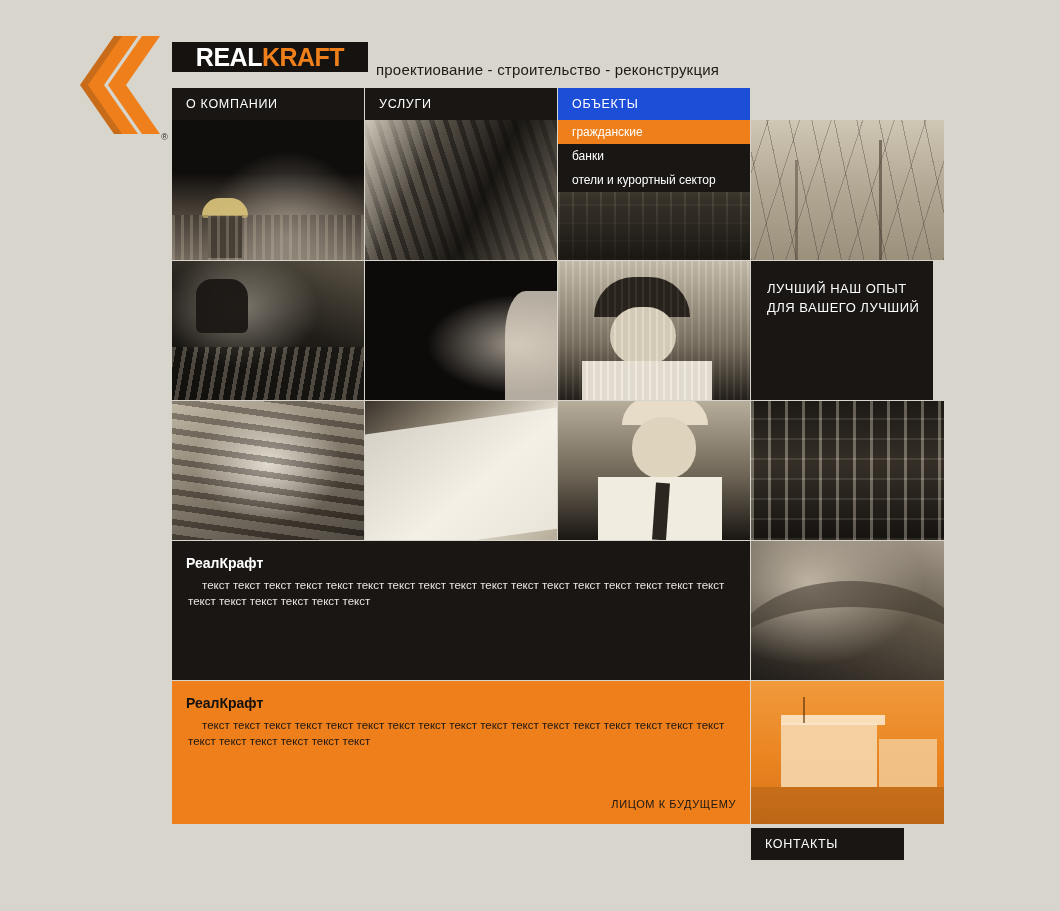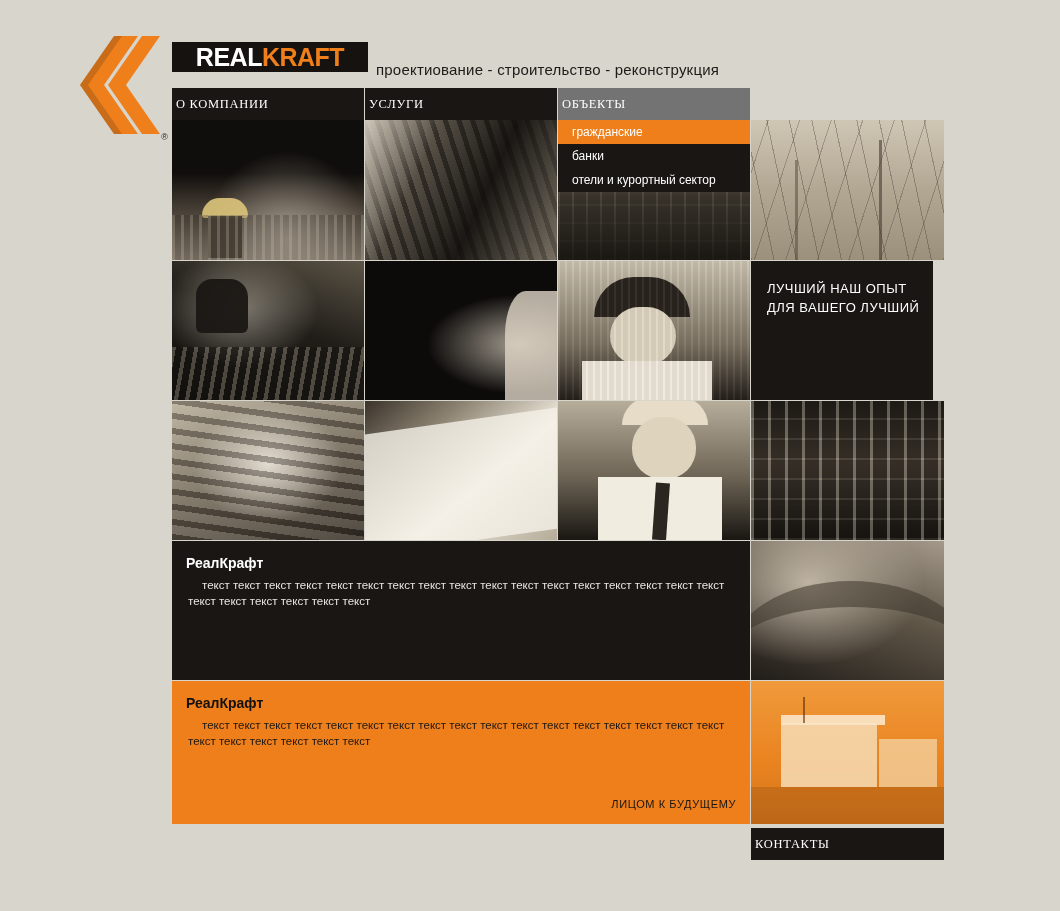--- a/index.html
+++ b/index.html
@@ -67,27 +67,26 @@
   }
   .navbar {
     position: absolute;
     height: 32px;
     background: #191614;
     color: #ffffff;
     font-size: 12.5px;
     letter-spacing: 0.7px;
     display: flex;
     align-items: center;
-    padding-left: 4px;
+    padding-left: 14px;
     box-sizing: border-box;
     cursor: pointer;
-    font-family: Liberation Serif, serif;
   }
   .navbar.active {
-    background: #737373;
+    background: #1d4ed8;
     color: #ffffff;
   }
 
   .submenu {
     position: absolute;
     left: 558px;
     top: 120px;
     width: 192px;
   }
   .submenu-item {
@@ -319,17 +318,17 @@
 
   <div class="photo" style="left:751px; top:681px; width:193px; height:143px;">
     <div class="inner" style="background:linear-gradient(180deg, #f09a3c 0%, #ea8420 55%, #d4741a 100%);"></div>
     <div style="position:absolute; left:30px; top:42px; width:96px; height:64px; background:#f6dcb6; opacity:0.85;"></div>
     <div style="position:absolute; left:30px; top:34px; width:104px; height:10px; background:#fae7c9; opacity:0.9;"></div>
     <div style="position:absolute; left:128px; top:58px; width:58px; height:48px; background:#f3cf9e; opacity:0.8;"></div>
     <div style="position:absolute; left:0; top:106px; width:193px; height:37px; background:rgba(120,62,12,0.25);"></div>
     <div style="position:absolute; left:52px; top:16px; width:2px; height:26px; background:rgba(90,46,8,0.6);"></div>
   </div>
 
-  <div class="navbar" style="left:751px; top:828px; width:193px;">
+  <div class="navbar" style="left:751px; top:828px; width:153px;">
     <span>КОНТАКТЫ</span>
   </div>
 
 </div>
 
 </body></html>

